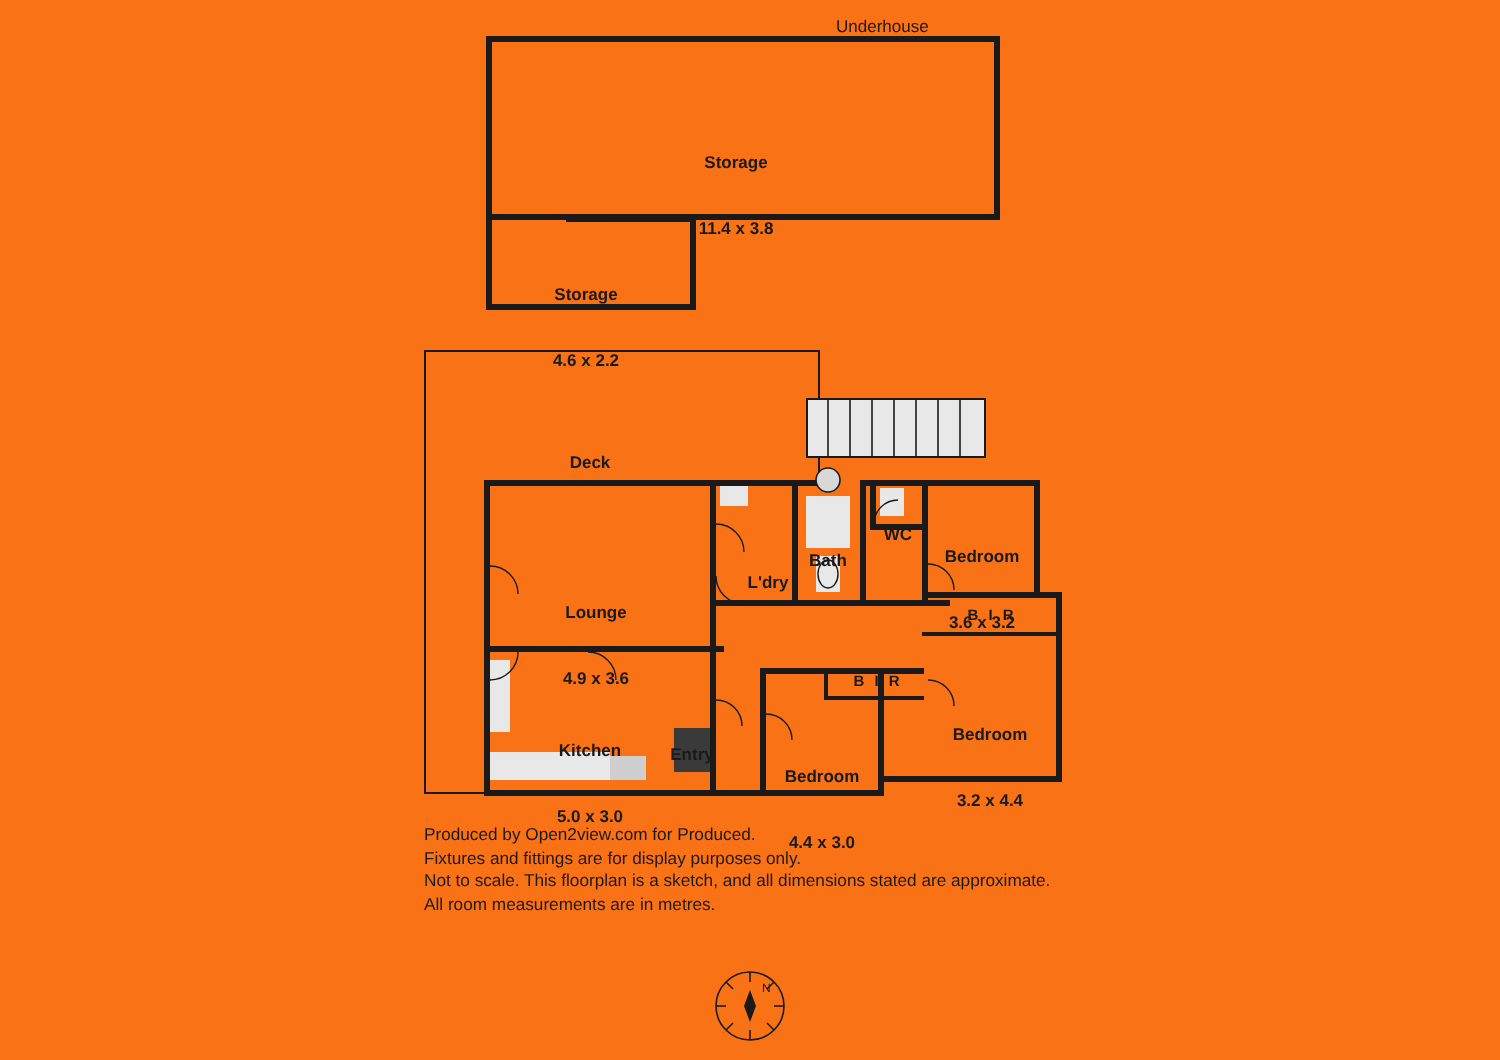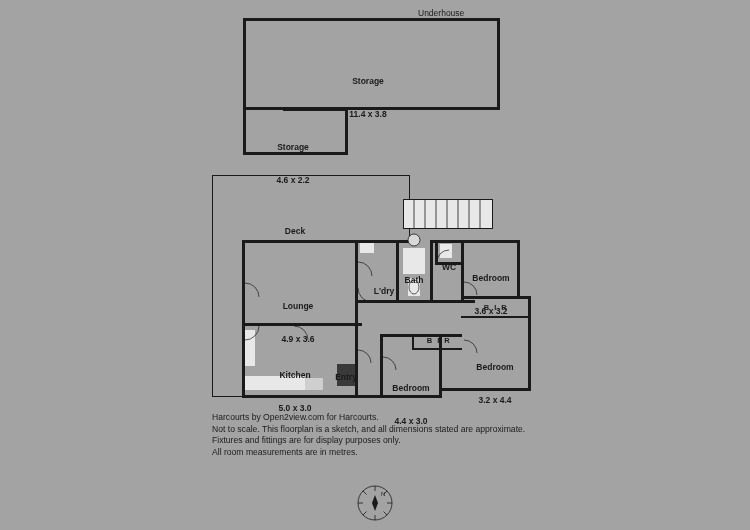--- a/index.html
+++ b/index.html
@@ -9,21 +9,21 @@
   }
   body {
     font-family: "Liberation Sans", sans-serif;
     color: #222222;
   }
   #page {
     position: relative;
     width: 750px;
     height: 530px;
     overflow: hidden;
-    background: #a3a3a3;
+    background: #f97316;
   }
   .label {
     position: absolute;
     text-align: center;
     font-size: 8.5px;
     line-height: 11px;
     color: #1a1a1a;
     white-space: pre;
   }
   .label .rn {
@@ -241,23 +241,23 @@
   <div class="label" style="left:256px; top:348px; width:78px;text-align:center;">
     <span class="rn">Kitchen</span>
     <span class="rd">5.0 x 3.0</span>
   </div>
 
   <div class="label" style="left:323px; top:350px; width:46px;">
     <span class="rn">Entry</span>
   </div>
 
   <div class="footer">
-    <div>Harcourts by Open2view.com for Harcourts.</div>
+    <div>Produced by Open2view.com for Produced.</div>
+    <div>Fixtures and fittings are for display purposes only.</div>
     <div>Not to scale. This floorplan is a sketch, and all dimensions stated are approximate.</div>
-    <div>Fixtures and fittings are for display purposes only.</div>
     <div>All room measurements are in metres.</div>
   </div>
 
   <div class="compass">
     <svg width="40" height="40" viewBox="0 0 40 40">
       <circle cx="20" cy="20" r="17" fill="none" stroke="#1a1a1a" stroke-width="0.8"></circle>
       <g stroke="#1a1a1a" stroke-width="0.8">
         <line x1="20" y1="3" x2="20" y2="8"></line>
         <line x1="20" y1="32" x2="20" y2="37"></line>
         <line x1="3" y1="20" x2="8" y2="20"></line>

